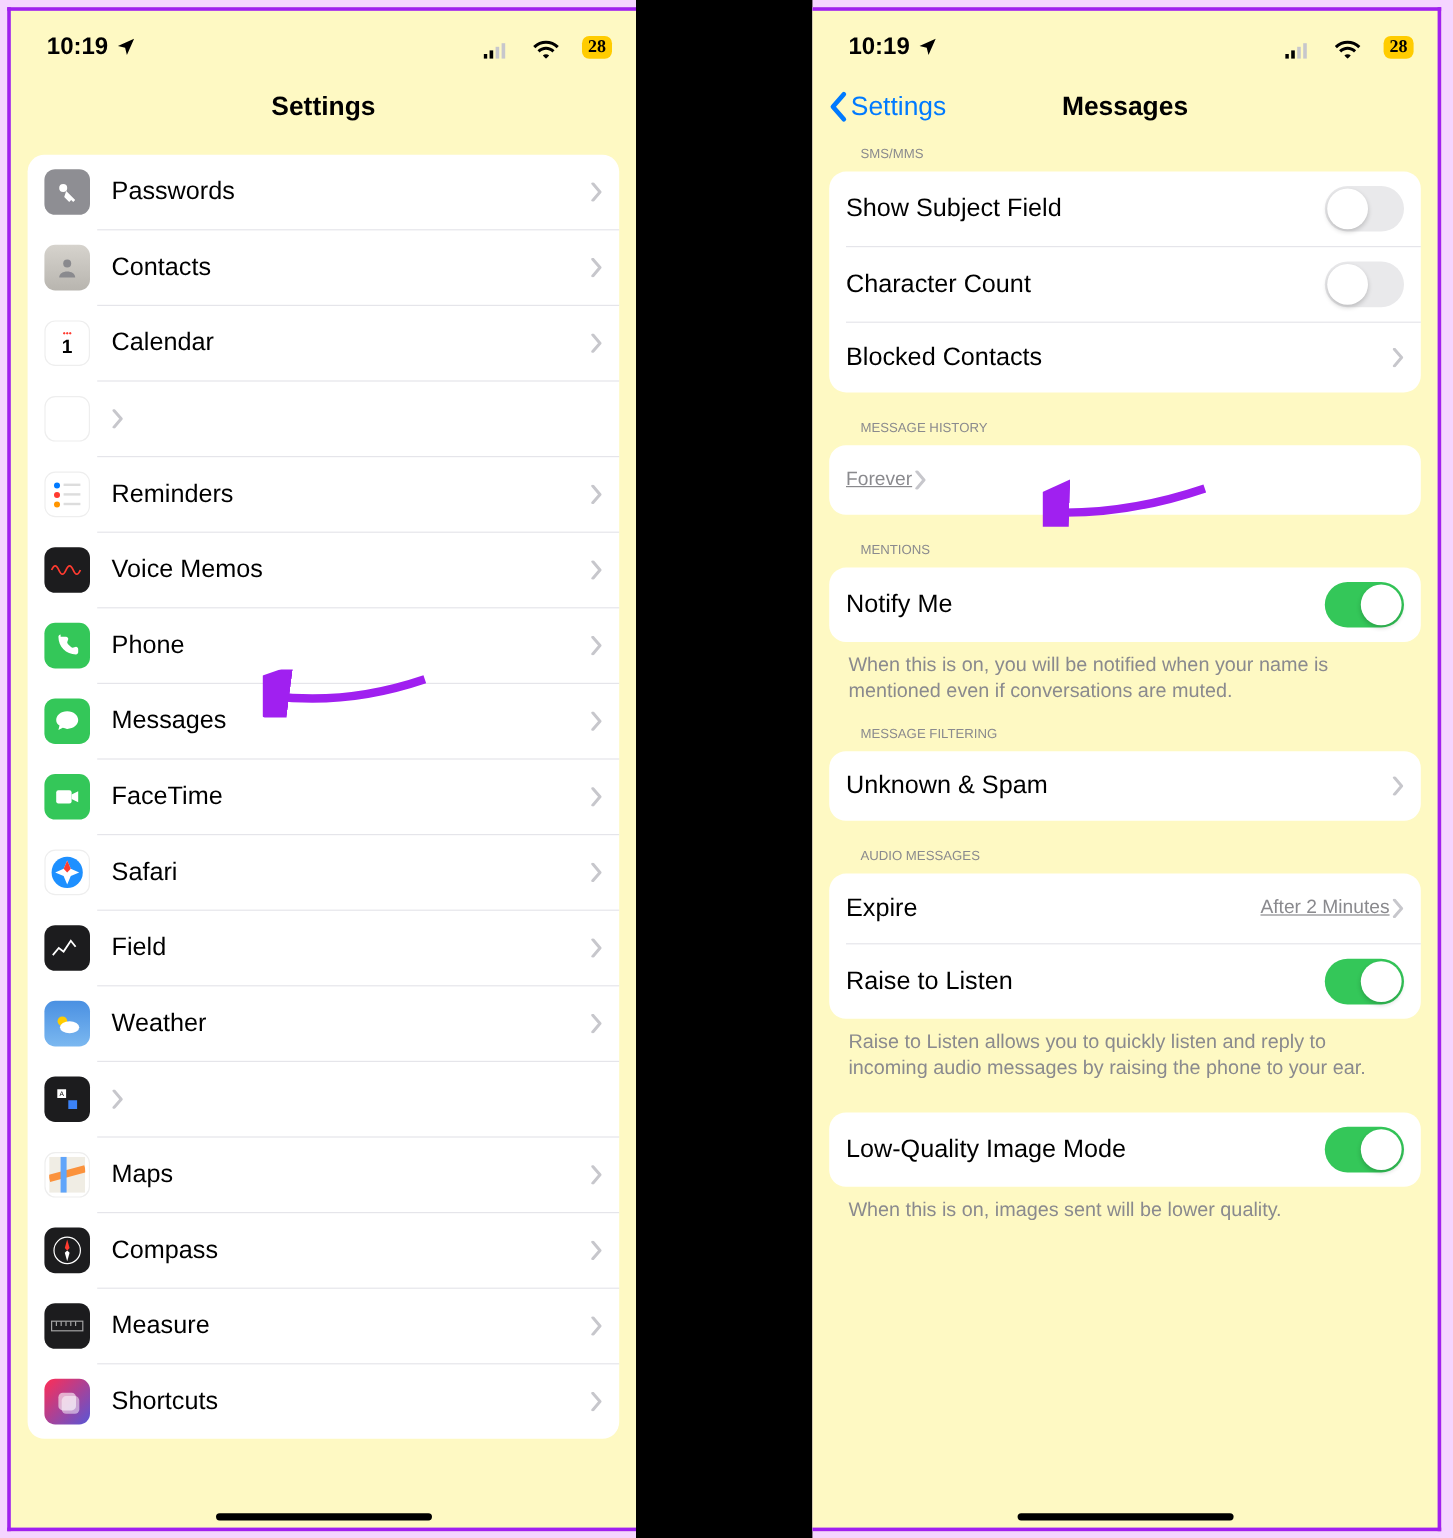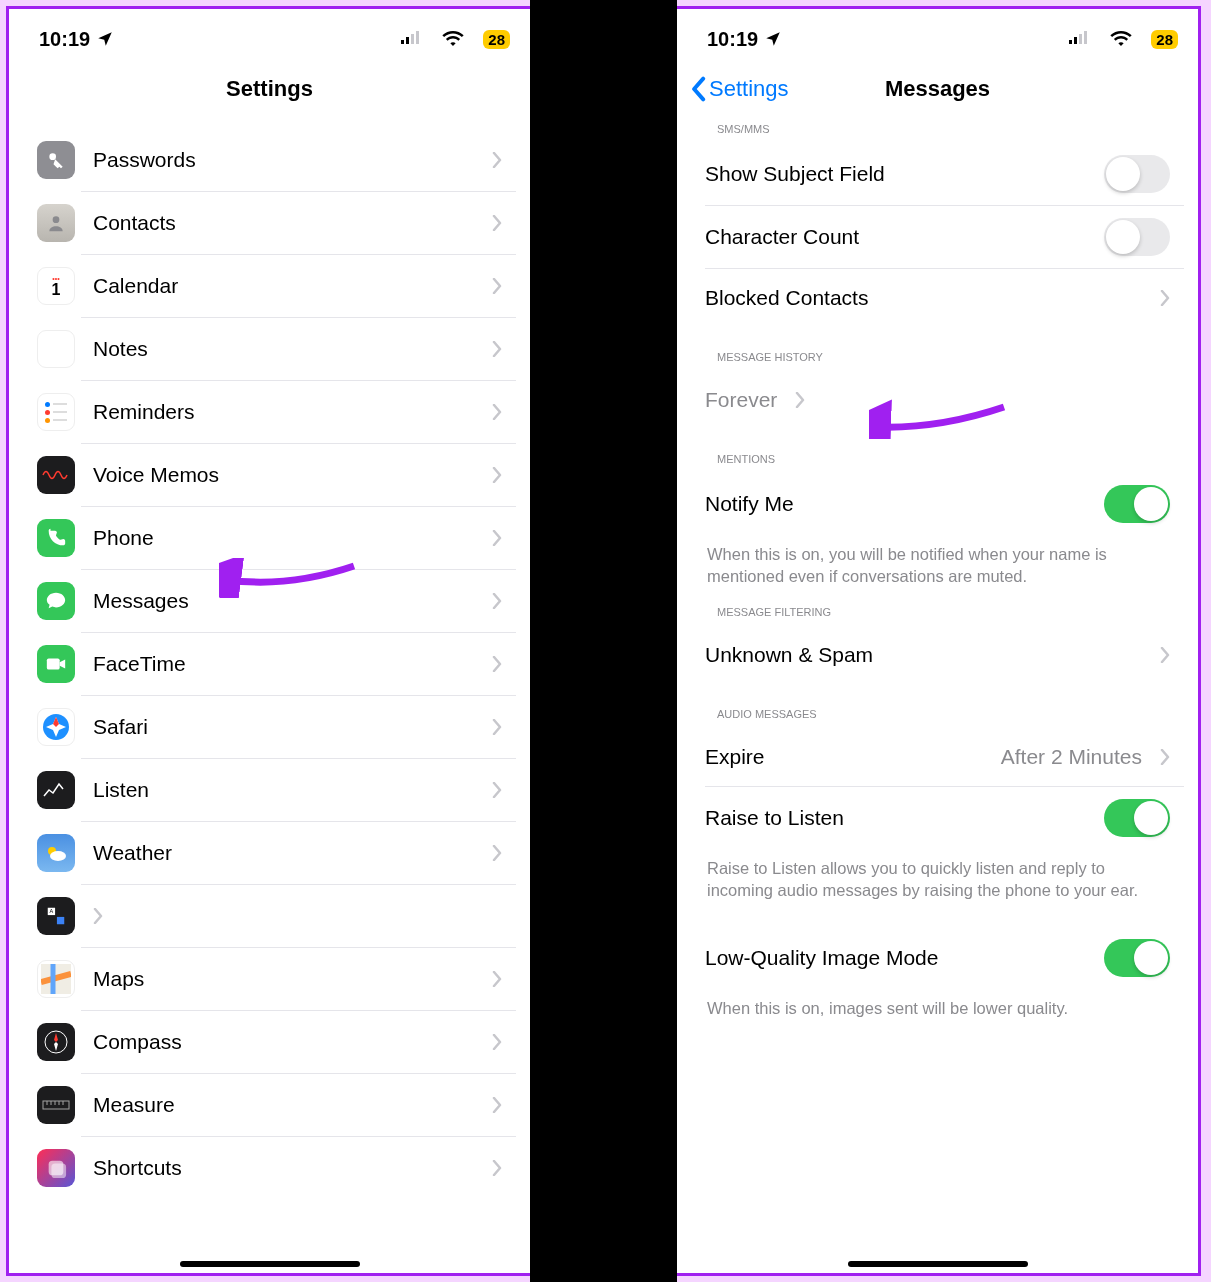--- a/index.html
+++ b/index.html
@@ -5,46 +5,46 @@
 * { margin: 0; padding: 0; box-sizing: border-box; }
 body {
   font-family: -apple-system, "SF Pro Text", "Helvetica Neue", Arial, sans-serif;
   background: #f5d5ff;
   display: flex;
   width: 1211px;
   height: 1282px;
   overflow: hidden;
 }
 .panel {
-  background: #ffffff;
+  background: #fef9c3;
   position: relative;
   overflow: hidden;
 }
 .panel-left { border: 3px solid #a020f0; border-right: none; width: 524px; height: 1270px; margin: 6px 0 6px 6px; }
 .panel-right { border: 3px solid #a020f0; border-left: none; width: 524px; height: 1270px; margin: 6px 6px 6px 0; }
 .divider { width: 147px; background: #000; height: 1282px; }
 
 .status-bar { display:flex; justify-content:space-between; align-items:center; padding: 10px 20px 0 30px; height:50px;}
 .status-left { font-size: 20px; font-weight: 600; display:flex; align-items:center; gap:6px;}
-.status-right { display:flex; align-items:flex-start; gap:19px;}
+.status-right { display:flex; align-items:flex-end; gap:19px;font-family:Liberation Serif, serif;}
 .battery-badge { background:#ffcc00; color:#000; font-weight:600; font-size:15px; border-radius:6px; padding:1px 5px;}
 .nav-bar { height: 60px; display:flex; align-items:center; justify-content:center; position:relative; }
 .nav-title { font-size: 22px; font-weight: 700; }
 .nav-back { position:absolute; left:12px; display:flex; align-items:center; gap:2px; color:#007aff; font-size:22px; font-weight:400;}
 .nav-back svg { width:18px; height:26px; }
 
 .content { overflow-y: hidden; height: calc(100% - 140px); padding: 0 0px; }
 .group { margin: 0 14px; background:#fff; border-radius: 14px; }
 .row { display:flex; align-items:center; padding: 12px 14px 12px 14px; min-height: 58px; position:relative;}
 .row + .row .row-inner, .group .row:not(:first-child)::before { }
 .row-separator { border-top: 1px solid #e5e5ea; margin-left: 58px; }
 .row-separator-full { border-top: 1px solid #e5e5ea; margin-left: 14px; }
 .app-icon { width:38px; height:38px; border-radius:9px; margin-right:18px; flex-shrink:0; display:flex; align-items:center; justify-content:center; font-size:20px; color:#fff;}
 .row-label { font-size: 21px; flex:1; color:#000; }
-.row-value { font-size: 21px; color:#8a8a8e; margin-right:18px;}
+.row-value { font-size: 16px; color:#8a8a8e; margin-right:2px;text-decoration:underline;}
 .chevron { color:#c7c7cc; }
 .chevron svg { width:10px; height:16px; display:block;}
 .section-header { font-size:11px; color:#8a8a8e; text-transform:uppercase; padding: 24px 30px 8px 30px; letter-spacing:0px;margin-left:10px;}
 .section-footer { font-size:16.5px; color:#8a8a8e; padding: 8px 30px 0px 30px; line-height:1.35;}
 .toggle { width:66px; height:38px; border-radius:19px; position:relative; flex-shrink:0;}
 .toggle.on { background:#34c759;}
 .toggle.off { background:#e9e9eb;}
 .toggle .knob { width:34px; height:34px; background:#fff; border-radius:50%; position:absolute; top:2px; box-shadow:0 2px 4px rgba(0,0,0,.2);}
 .toggle.on .knob { right:2px;}
 .toggle.off .knob { left:2px;}
@@ -124,21 +124,20 @@
           <div class="row-label">Calendar</div>
           <span class="chevron">
             <svg viewBox="0 0 10 16">
               <path d="M2 1l6 7-6 7" stroke="#c7c7cc" stroke-width="2.5" fill="none" stroke-linecap="round" stroke-linejoin="round"></path>
             </svg>
           </span>
         </div>
         <div class="row-separator"></div>
         <div class="row">
           <div class="app-icon ic-notes"></div>
-          <div class="row-label">Notes</div>
           <span class="chevron">
             <svg viewBox="0 0 10 16">
               <path d="M2 1l6 7-6 7" stroke="#c7c7cc" stroke-width="2.5" fill="none" stroke-linecap="round" stroke-linejoin="round"></path>
             </svg>
           </span>
         </div>
         <div class="row-separator"></div>
         <div class="row">
           <div class="app-icon ic-reminders">
             <div style="display:flex;flex-direction:column;gap:3px;padding:4px">
@@ -236,21 +235,21 @@
             </svg>
           </span>
         </div>
         <div class="row-separator"></div>
         <div class="row">
           <div class="app-icon ic-stocks">
             <svg width="26" height="16" viewBox="0 0 26 16">
               <path d="M1 14l5-6 4 3 6-9 4 5" stroke="#fff" stroke-width="1.5" fill="none"></path>
             </svg>
           </div>
-          <div class="row-label">Listen</div>
+          <div class="row-label">Field</div>
           <span class="chevron">
             <svg viewBox="0 0 10 16">
               <path d="M2 1l6 7-6 7" stroke="#c7c7cc" stroke-width="2.5" fill="none" stroke-linecap="round" stroke-linejoin="round"></path>
             </svg>
           </span>
         </div>
         <div class="row-separator"></div>
         <div class="row">
           <div class="app-icon ic-weather">
             <svg width="24" height="20" viewBox="0 0 24 20">

